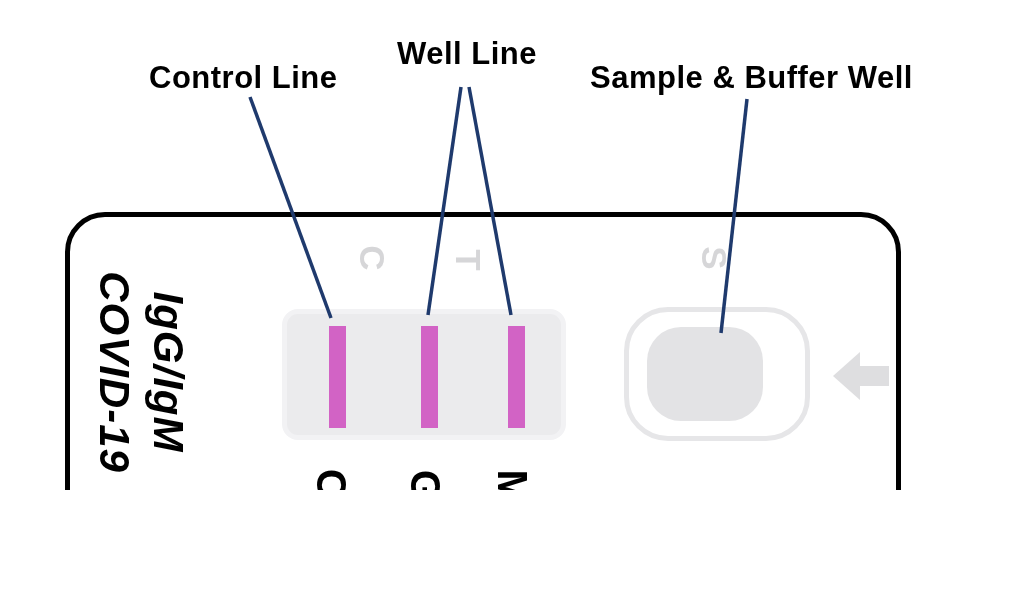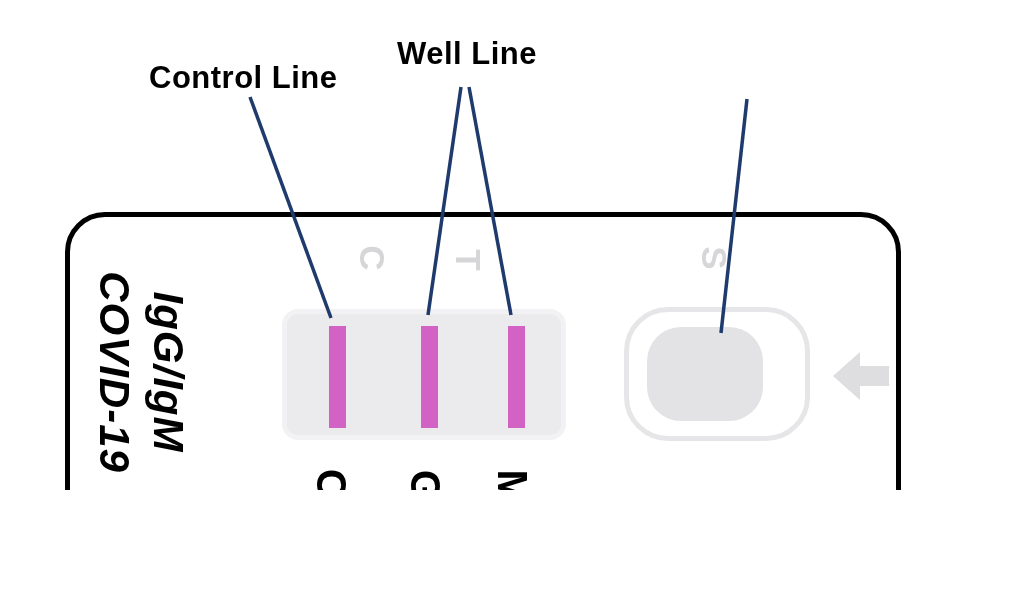--- a/index.html
+++ b/index.html
@@ -134,20 +134,21 @@
     pointer-events: none;
   }
 </style>
 </head>
 <body>
 
 <div class="canvas">
 
   <div class="callout" id="callout-control">Control Line</div>
   <div class="callout" id="callout-test">Well Line</div>
+  <div class="callout" id="callout-sample">Sample &amp; Buffer Well</div>
 
   <div class="cassette"></div>
 
   <div class="brand-line" id="brand-1">COVID-19</div>
   <div class="brand-line" id="brand-2">IgG/IgM</div>
 
   <div class="side-letter printed" id="printed-c">C</div>
   <div class="side-letter printed" id="printed-t">T</div>
   <div class="side-letter printed" id="printed-s">S</div>
 

